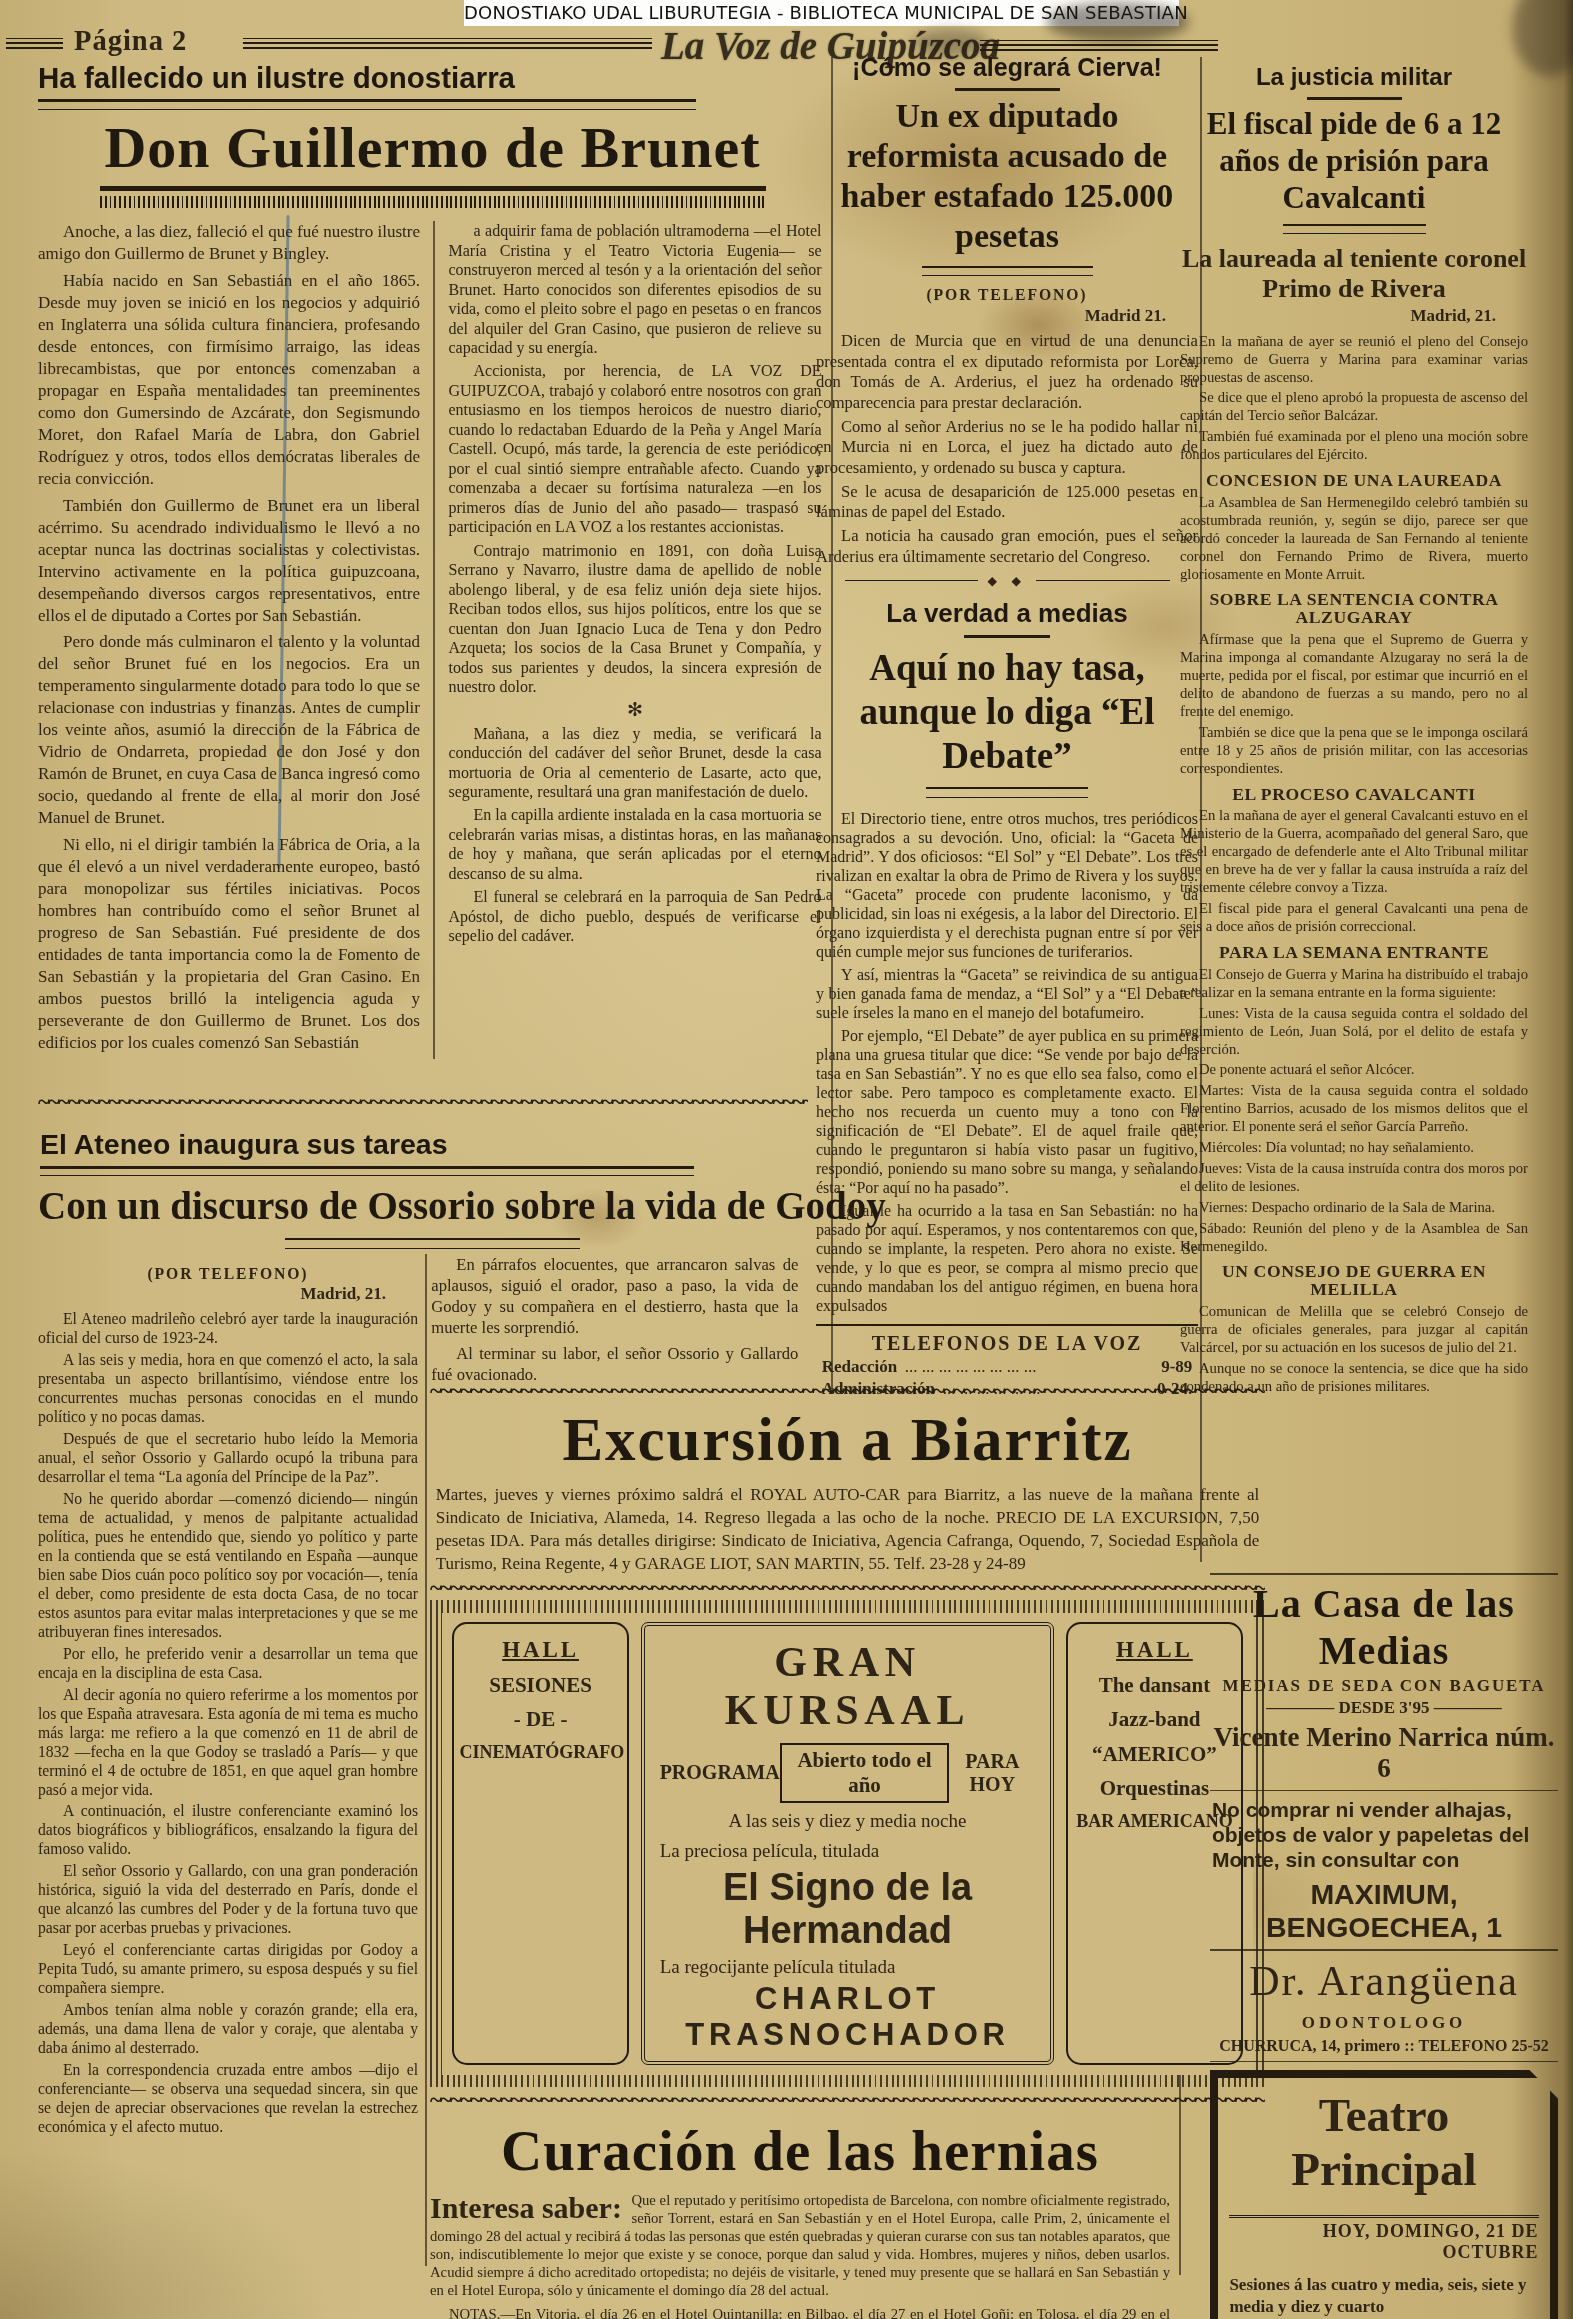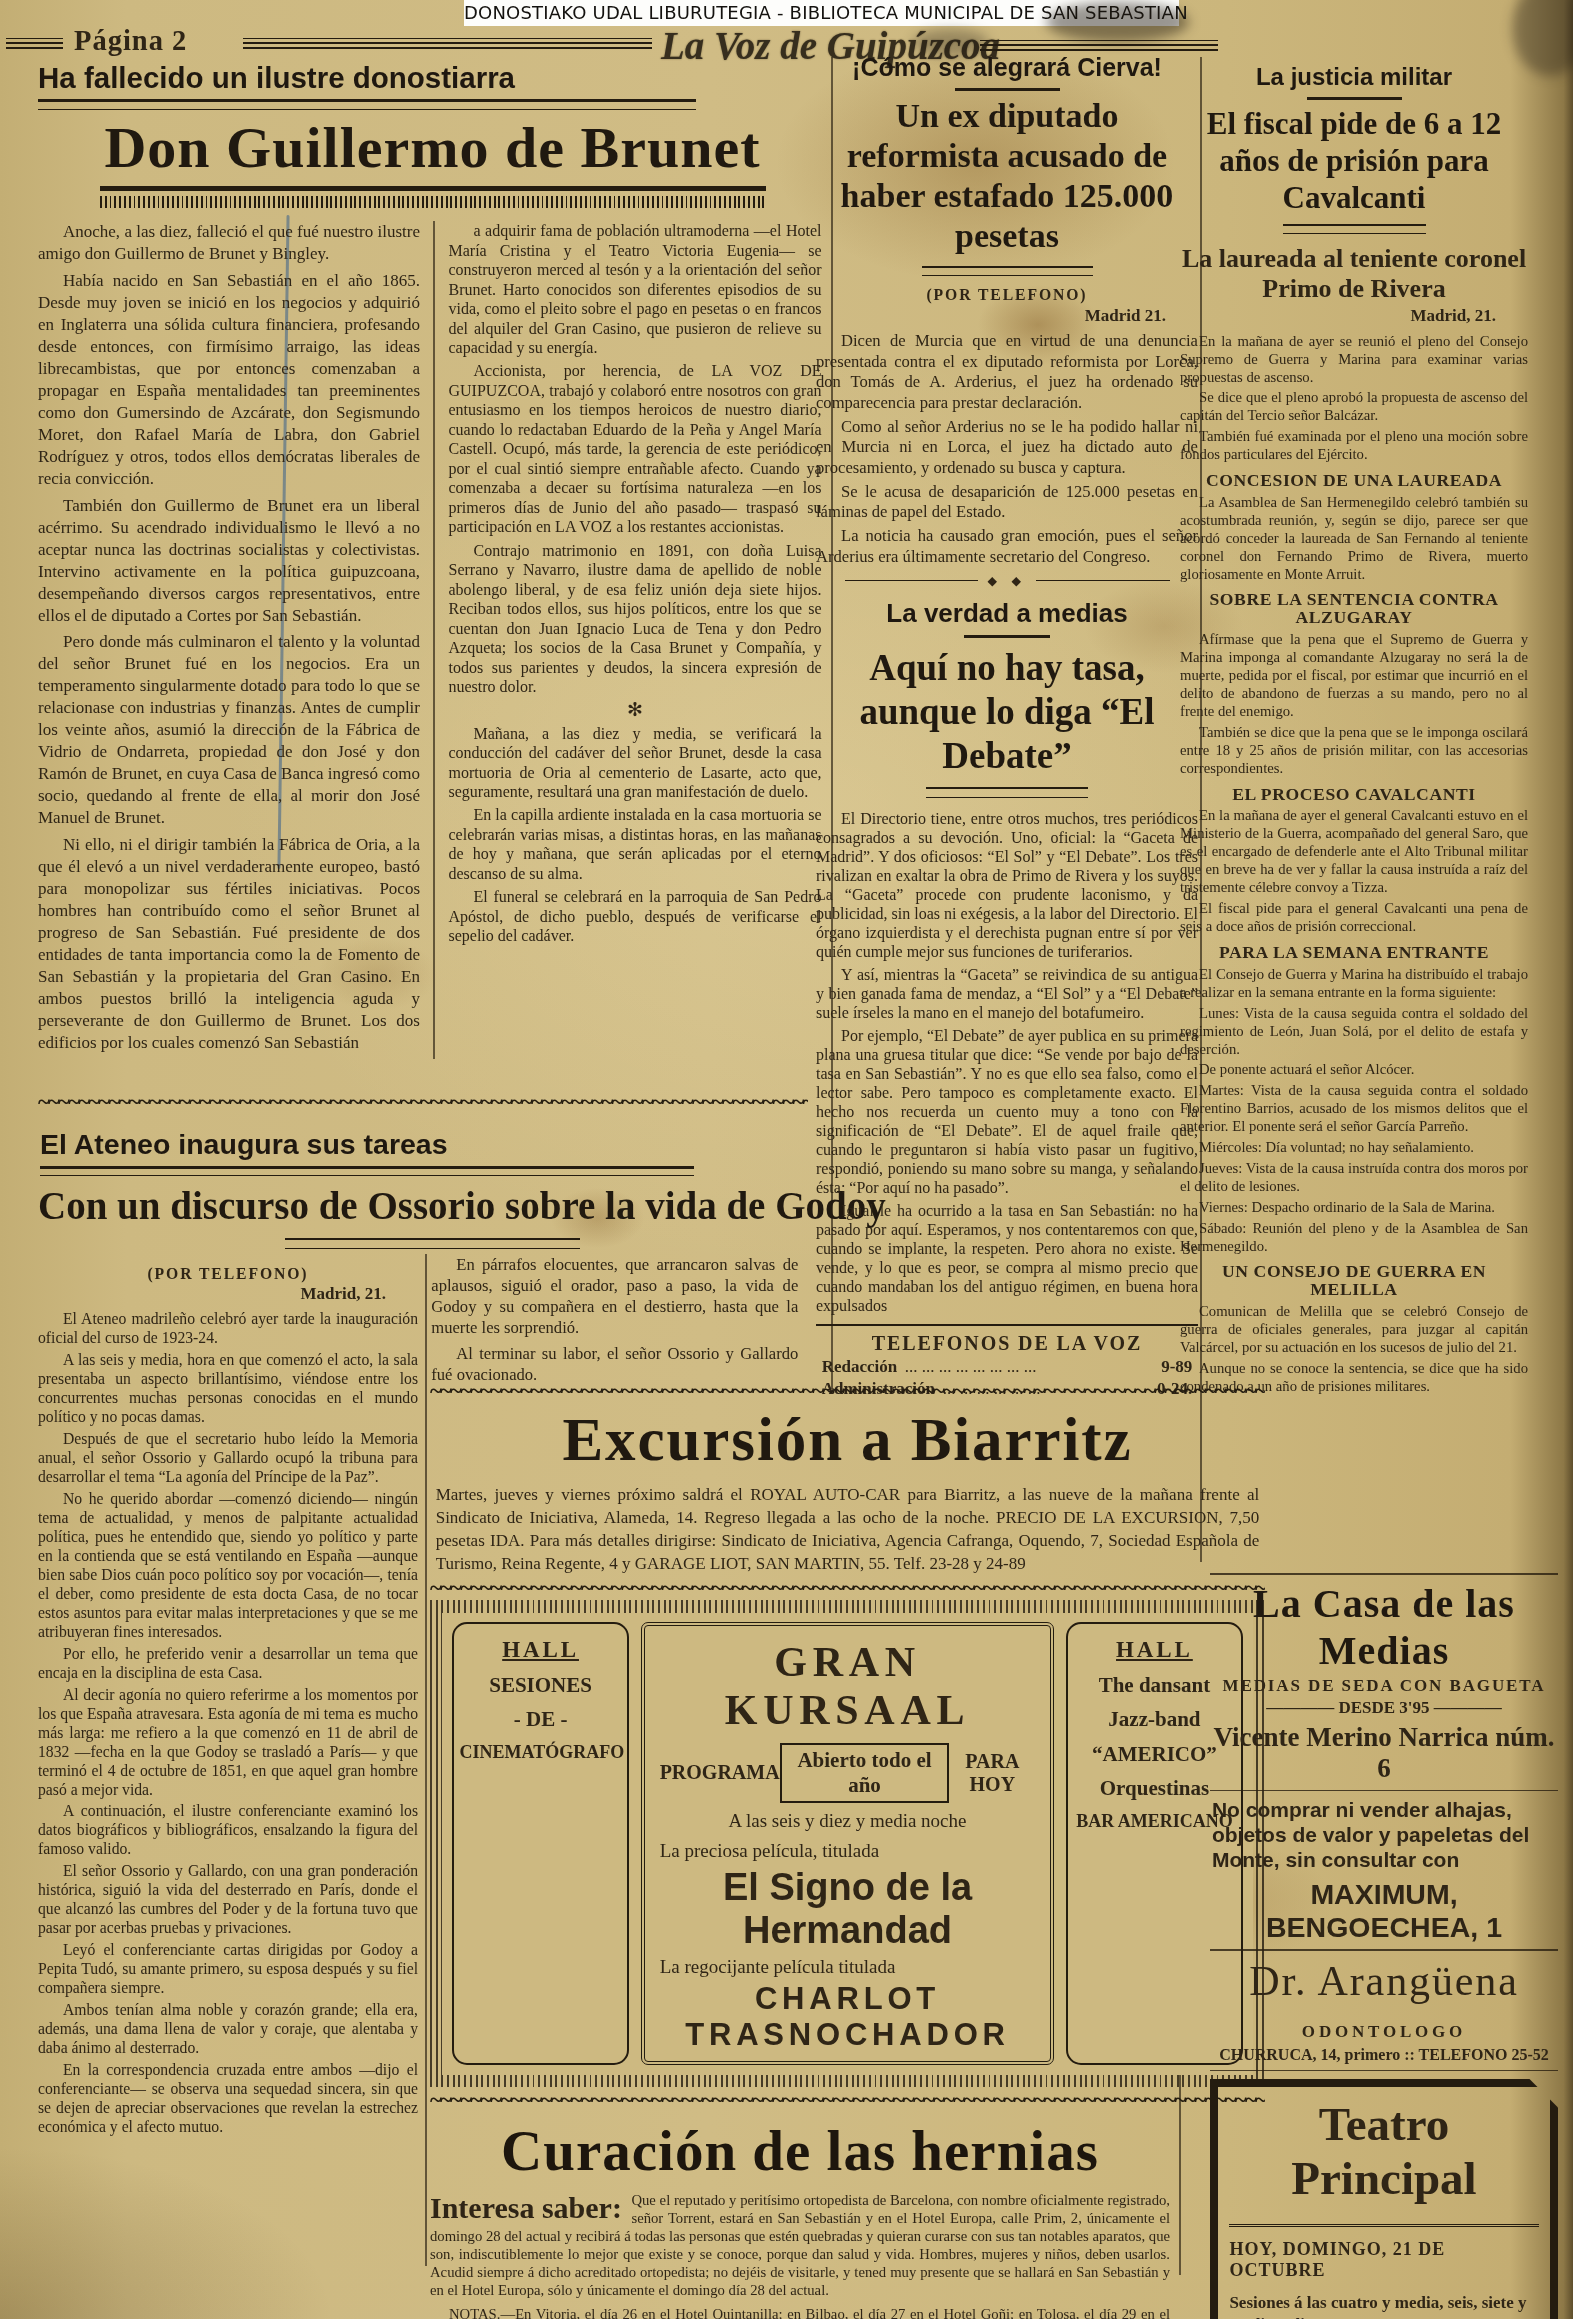--- a/index.html
+++ b/index.html
@@ -127,26 +127,26 @@
   .medias .sub{font-weight:bold;font-size:17px;letter-spacing:1.9px;}
   .medias .desde{font-weight:bold;font-size:17px;margin:1.9px 0;}
   .medias .desde::before{content:"———— ";}
   .medias .desde::after{content:" ————";}
   .medias .vic{font-weight:bold;font-size:27px;margin-top:3.8px;}
   .maxi{font-family:"Liberation Sans",sans-serif;font-weight:bold;}
   .maxi .txt{font-size:21px;line-height:25px;text-align:left;margin:3.8px 1.9px;}
   .maxi .name{font-size:28.5px;text-align:center;margin:5.7px 0;}
   .dent{text-align:center;}
   .dent .dr{font-size:42px;letter-spacing:1.9px;margin-top:1.9px;}
-  .dent .odo{font-weight:bold;font-size:17px;letter-spacing:3.8px;margin-top:17px;}
+  .dent .odo{font-weight:bold;font-size:17px;letter-spacing:3.8px;margin-top:8px;}
   .dent .addr{font-weight:bold;font-size:16px;margin:3.8px 0 5.7px 0;}
   .teatro{margin-top:7.6px;border:8.6px solid #241c10;padding:9.5px 11.4px;
     clip-path:polygon(0 0,calc(100% - 28.5px) 0,100% 28.5px,100% 100%,28.5px 100%,0 calc(100% - 28.5px));}
   .teatro .tp{font-size:47px;font-weight:bold;text-align:center;border-bottom:3.8px double #241c10;padding-bottom:19px;}
-  .teatro .hoy{font-weight:bold;font-size:18px;text-align:left;margin-top:12px;letter-spacing:1px;}
+  .teatro .hoy{font-weight:bold;font-size:18px;text-align:right;margin-top:3px;letter-spacing:1px;}
   .teatro .ses{font-weight:bold;font-size:17px;line-height:22px;margin-top:11.4px;}
   .teatro .exi{font-weight:bold;font-size:17px;margin-top:7.6px;}
   .julio{font-family:"Liberation Sans",sans-serif;font-size:39px;font-weight:bold;text-align:center;
     margin:11.4px 0 5.7px 0;border-bottom:3.8px double #241c10;padding-bottom:9.5px;}
 
   .bluemark{left:282px;top:215px;width:2.9px;height:654px;background:rgba(55,95,140,.55);
     transform:rotate(.8deg);border-radius:1.9px;}
 </style>
 </head>
 <body>

